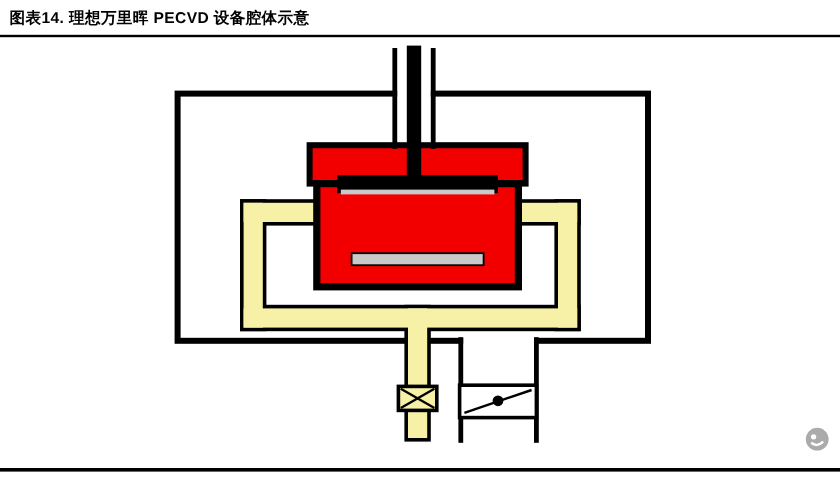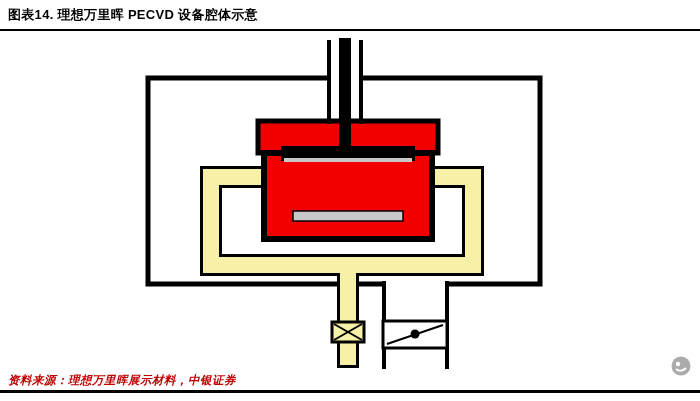--- a/index.html
+++ b/index.html
@@ -89,21 +89,20 @@
       <rect x="382" y="281" width="4" height="88" fill="#000"></rect>
       <rect x="445" y="281" width="4" height="88" fill="#000"></rect>
       <g>
         <rect x="383" y="321" width="64" height="27" fill="#ffffff" stroke="#000" stroke-width="3"></rect>
         <line x1="387" y1="344" x2="443" y2="325" stroke="#000" stroke-width="2"></line>
         <circle cx="415" cy="334" r="4.5" fill="#000"></circle>
       </g>
     </g>
   </svg>
 
-  <div class="source-note">资料来源：理想万里晖展示材料，中银证券</div>
   <div class="rule rule-bottom"></div>
 
   <div class="watermark">
     <span class="wm-icon">
       <svg width="22" height="22" viewBox="0 0 22 22" xmlns="http://www.w3.org/2000/svg">
         <circle cx="11" cy="11" r="9.5" fill="#ababab"></circle>
         <circle cx="8" cy="9" r="2.2" fill="#ffffff"></circle>
         <path d="M6 14 Q11 18 16 13" stroke="#ffffff" stroke-width="2" fill="none"></path>
       </svg>
     </span>

